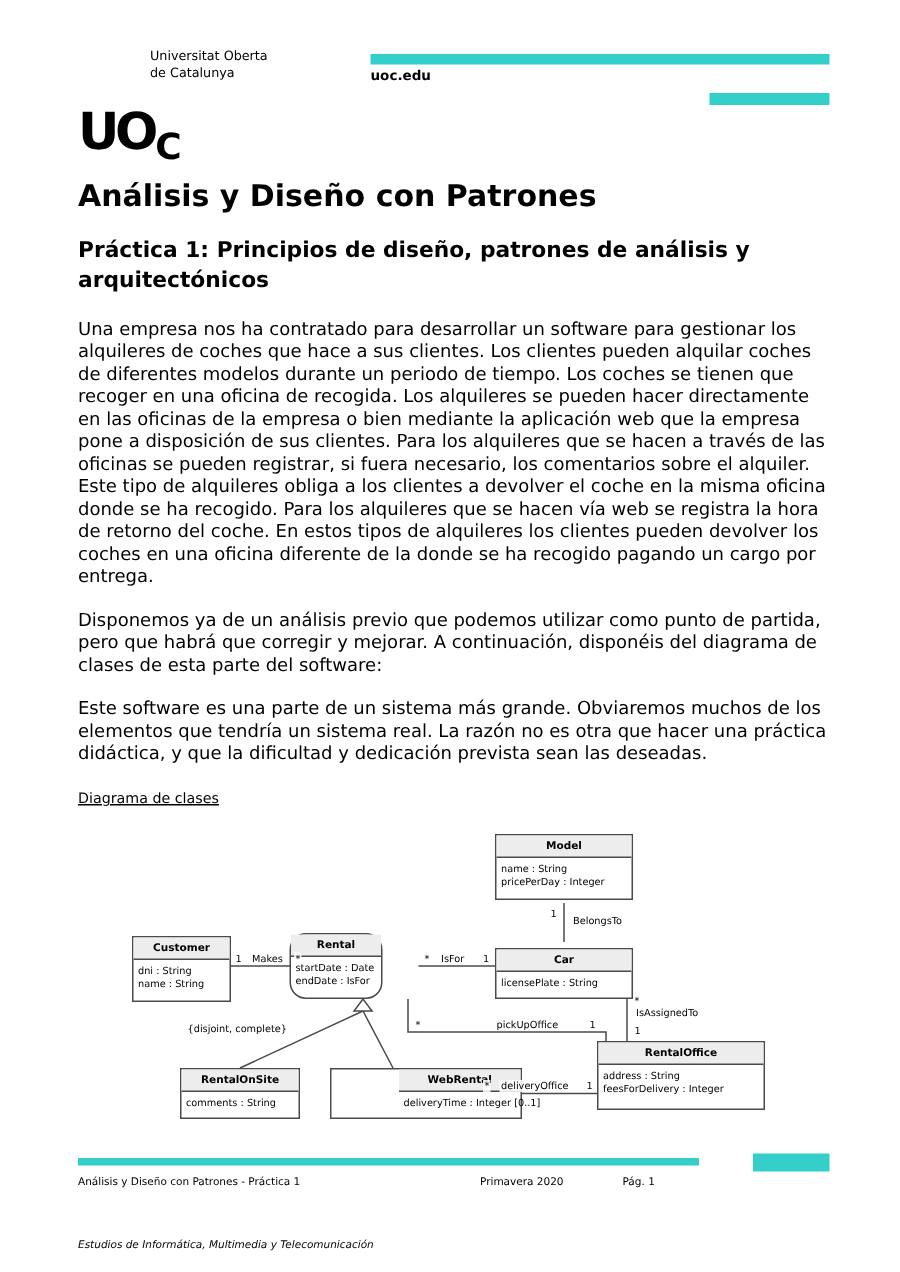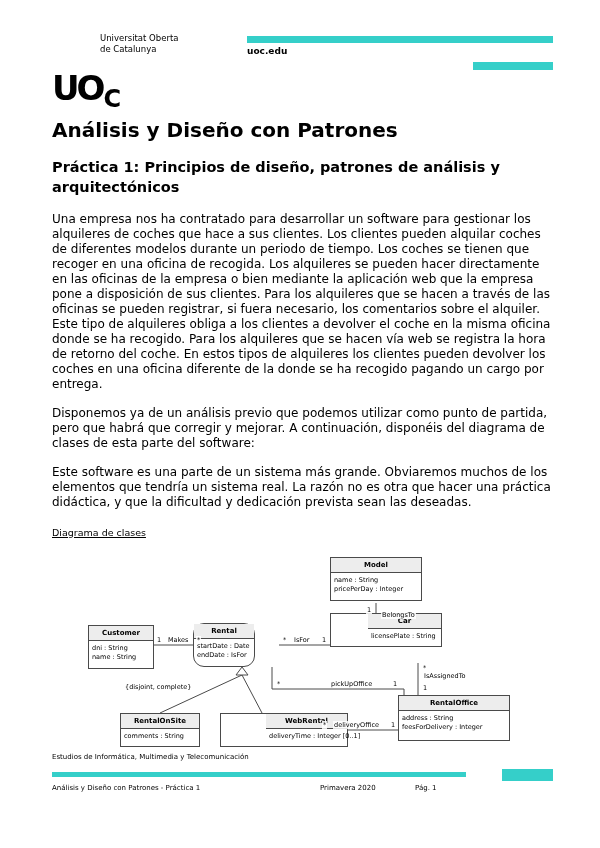--- a/index.html
+++ b/index.html
@@ -37,21 +37,21 @@
   .uml-attrs { padding: 3px 3px; }
   .uml-attrs div { line-height: 9px; white-space: nowrap; }
   .assoc-label, .mult { position: absolute; font-size: 6.5px; line-height: 8px;
                         background: rgba(255,255,255,.85); padding: 0 1px; white-space: nowrap; }
 
   
   .footer-bar-main  { position: absolute; left: 52px; top: 772px; width: 414px; height: 5px; background: var(--accent); }
   .footer-bar-right { position: absolute; left: 502px; top: 769px; width: 51px; height: 12px; background: var(--accent); }
   .footer-text { position: absolute; font-size: 7px; line-height: 1.2; }
   .ft1 { left: 52px;  top: 784px; }
-  .ft2 { left: 52px;  top: 753px; }
+  .ft2 { left: 52px;  top: 826px; font-style: italic; }
   .ft3 { left: 320px; top: 784px; }
   .ft4 { left: 415px; top: 784px; }
 </style>
 </head>
 <body>
 
 <div class="page">
 
   <div class="logo">
     <span class="logo-uo">UO</span><span class="logo-c">C</span>
@@ -105,21 +105,21 @@
       </div>
 
       <div class="uml-class" style="left:141px; top:70px; width:62px; height:44px;border-radius:11px;">
         <div class="uml-name">Rental</div>
         <div class="uml-attrs">
           <div>startDate : Date</div>
           <div>endDate : IsFor</div>
         </div>
       </div>
 
-      <div class="uml-class" style="left:278px; top:60px; width:112px; height:34px;padding-left:37px;">
+      <div class="uml-class" style="left:278px; top:80px; width:92px; height:34px;">
         <div class="uml-name">Car</div>
         <div class="uml-attrs">
           <div>licensePlate : String</div>
         </div>
       </div>
 
       <div class="uml-class" style="left:68px; top:160px; width:80px; height:34px;">
         <div class="uml-name">RentalOnSite</div>
         <div class="uml-attrs">
           <div>comments : String</div>

